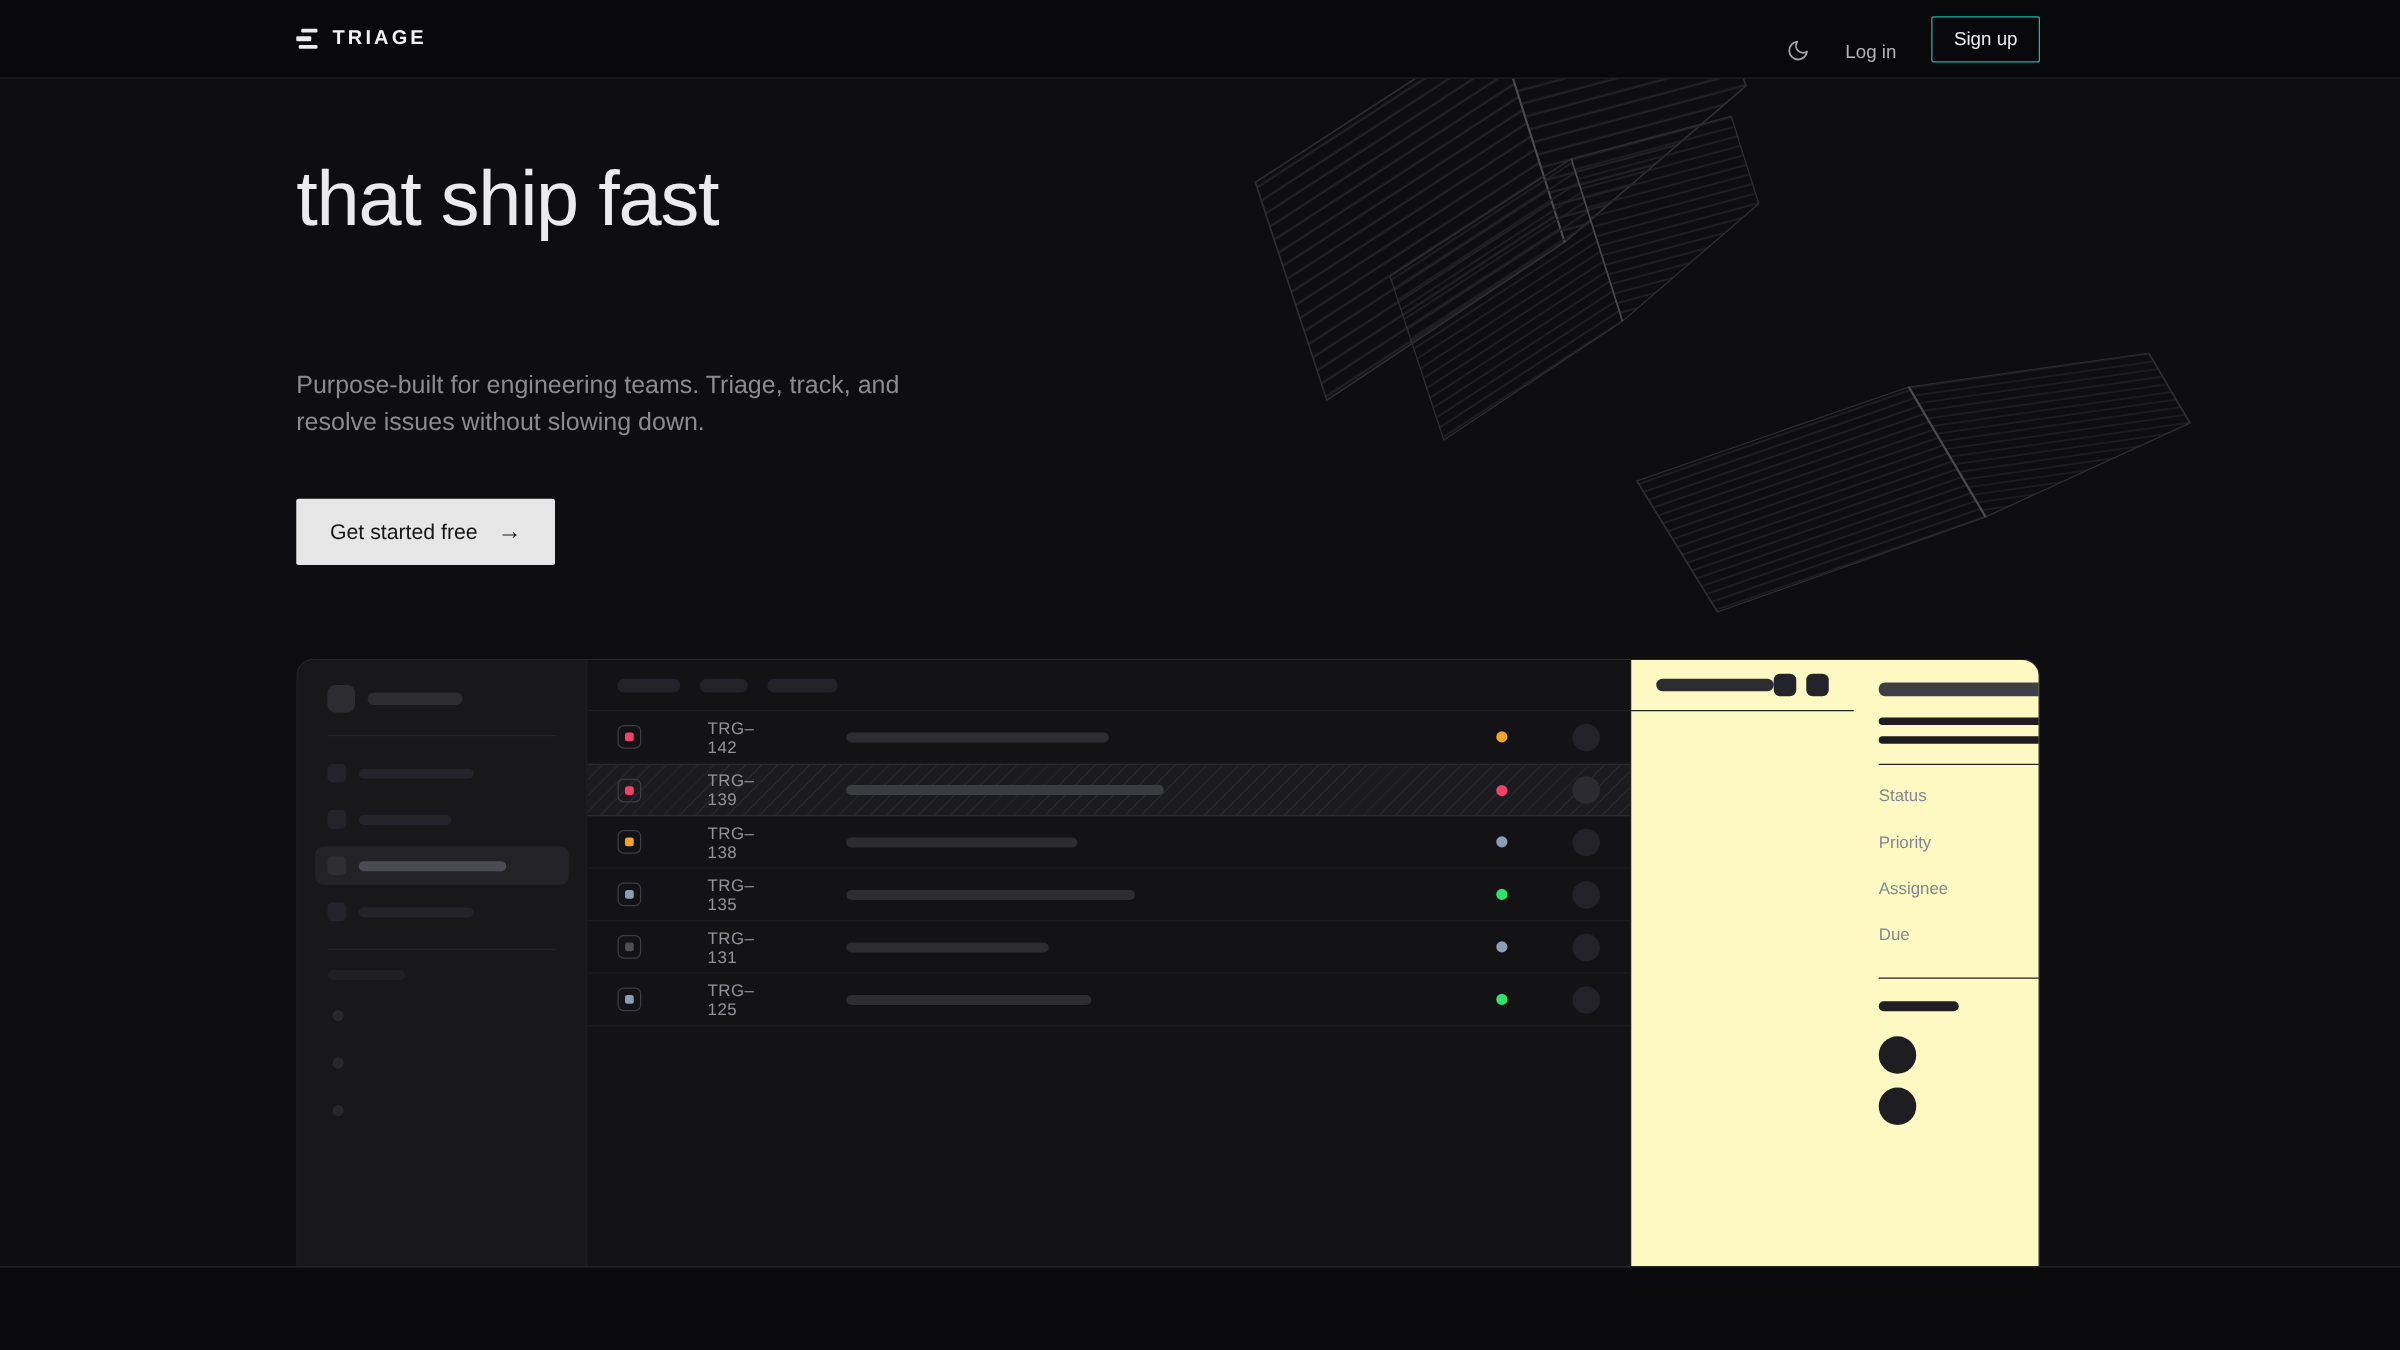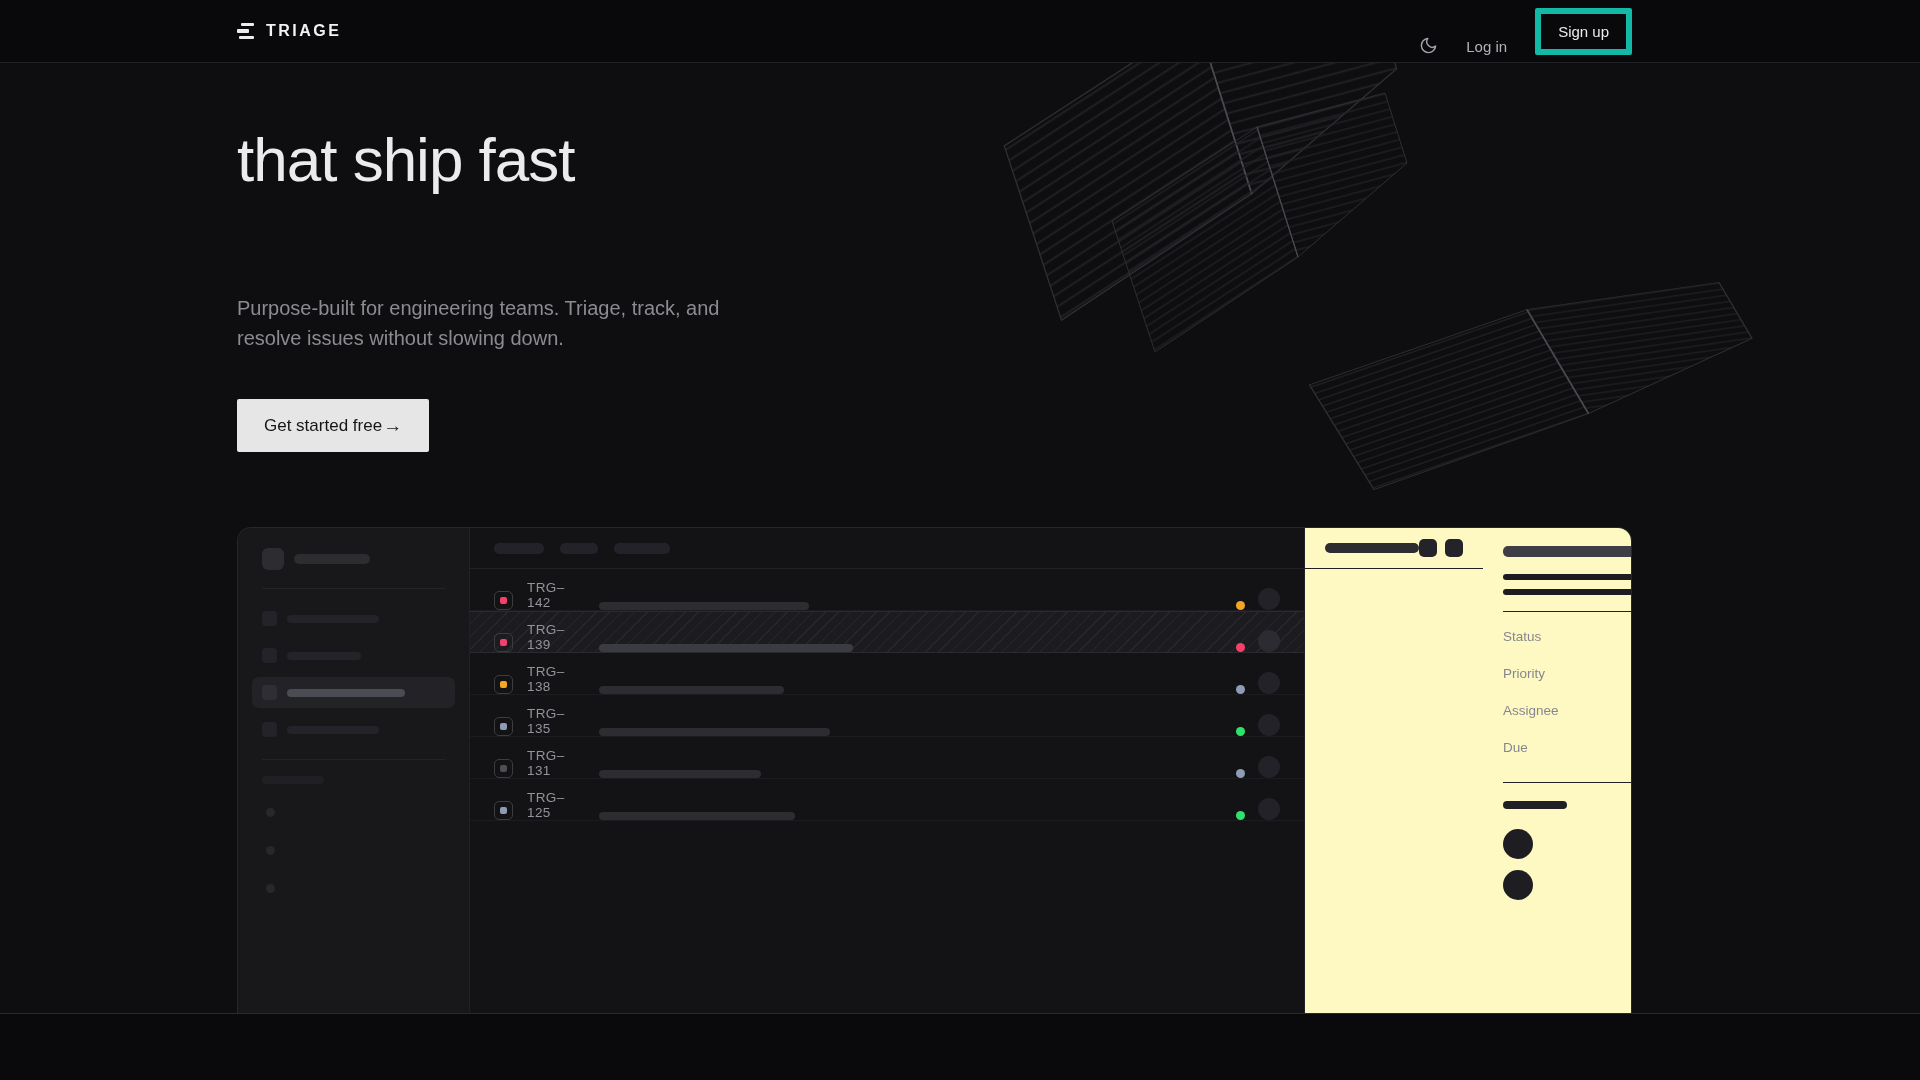--- a/index.html
+++ b/index.html
@@ -23,21 +23,21 @@
   .logo-icon i { display:block; height:3.5px; border-radius:1px; background:#ececef; }
   .logo-icon i:nth-child(1){ width:13px; margin-left:4px; }
   .logo-icon i:nth-child(2){ width:12px; margin-left:0; }
   .logo-icon i:nth-child(3){ width:15px; margin-left:2px; }
   .brand-text { font-size:16px; font-weight:700; letter-spacing:2.5px; color:#f2f2f4; }
   .nav-right { display:flex; align-items:flex-end; gap:28px; }
   .moon-btn { display:flex; align-items:center; cursor:pointer; }
   .login-link { font-size:15px; color:#b2b2ba; text-decoration:none; cursor:pointer; }
   .signup-btn {
     font-family:inherit; font-size:15px; color:#ececf0;
-    background:transparent; border:6px solid #14b8a6; border-radius:2px;
+    background:transparent; border:1px solid #14b8a6; border-radius:2px;
     padding:9px 17px; cursor:pointer;
   }
 
   
   .wireframe { position:absolute; left:960px; top:0; width:860px; height:560px; z-index:1; }
   .faceL { fill:url(#stripesL); stroke:#2e2e33; stroke-width:1; }
   .faceR { fill:url(#stripesR); stroke:#2e2e33; stroke-width:1; }
   .ridge { stroke:#4a4a51; stroke-width:1.2; }
 
   
@@ -49,21 +49,21 @@
   .hero-sub {
     position:absolute; left:237px; top:293px; z-index:2;
     font-size:20px; line-height:30px; color:#8b8b92;
   }
   .hero-sub span { display:block; }
   .cta-btn {
     position:absolute; left:237px; top:399px; z-index:2;
     height:53px; padding:0 27px; border:none; border-radius:2px;
     background:#e6e6e6; color:#161618; font-family:inherit;
     font-size:17px; font-weight:500;
-    display:inline-flex; align-items:center; gap:1px; cursor:pointer;
+    display:inline-flex; align-items:center; gap:16px; cursor:pointer;
   }
   .cta-arrow { font-size:19px; line-height:1; }
 
   
   .panel {
     position:absolute; left:237px; top:527px; width:1395px; height:486px;
     background:#131317; border:1px solid #26262b; border-bottom:none;
     border-radius:14px 14px 0 0; overflow:hidden; display:flex; z-index:2;
   }
   .skel { border-radius:5px; background:#2c2c31; }
@@ -87,22 +87,22 @@
   .sb-item:nth-of-type(4) .bar { width:74px; }
   .sb-section-pill { width:62px; height:8px; border-radius:4px; background:#1f1f24; margin:16px 0 24px; }
   .sb-dot { width:9px; height:9px; border-radius:50%; background:#27272c; margin:0 0 29px 4px; }
 
   
   .mk-list { flex:1; border-right:1px solid #212125; background:#131316; display:flex; flex-direction:column; }
   .list-header { height:41px; flex:none; display:flex; align-items:center; gap:16px; padding:0 24px; border-bottom:1px solid #212125; }
   .tab-pill { height:11px; border-radius:5px; background:#222228; }
   .tab-pill.t1 { width:50px; } .tab-pill.t2 { width:38px; } .tab-pill.t3 { width:56px; }
   .issue-row {
-    height:42px; display:flex; align-items:flex-end; padding:0 24px;
-    border-bottom:1px solid #1c1c20; cursor:pointer;
+    height:42px; display:flex; align-items:center; padding:0 24px;
+    border-bottom:1px solid #1c1c20; cursor:pointer;gap:39px;
   }
   .issue-row.hatched {
     background:#1c1c20;
     background-image:repeating-linear-gradient(135deg, transparent 0 8px, #27272c 8px 9px);
     border-top:1px solid #2a2a2f; border-bottom:1px solid #2a2a2f;
   }
   .row-icon {
     width:19px; height:19px; border:1.5px solid #3c3c43; border-radius:5px;
     display:flex; align-items:center; justify-content:center; flex:none;
   }

